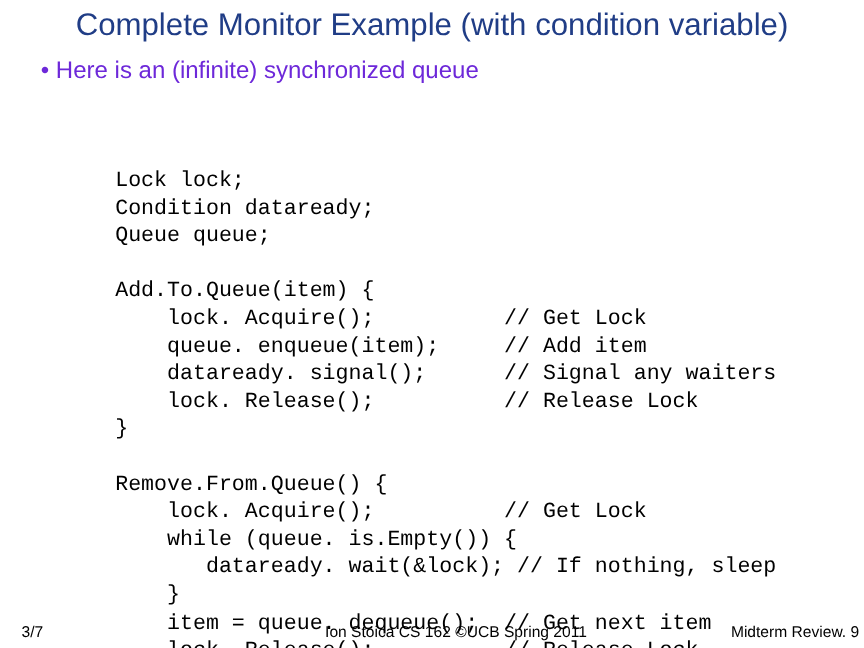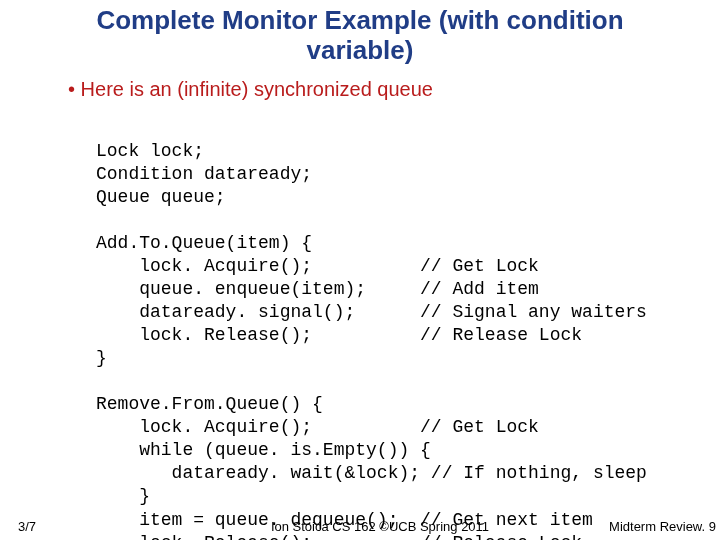--- a/index.html
+++ b/index.html
@@ -13,30 +13,29 @@
   }
   .slide {
     position: relative;
     width: 720px;
     height: 540px;
     box-sizing: border-box;
   }
   .title {
     color: #203d86;
     font-size: 26px;
-    font-weight: bold;
+    font-weight: normal;
     text-align: center;
     padding: 6px 40px 0 40px;
     line-height: 1.15;
   }
   .bullet {
-    color: #b91c1c;
+    color: #6d28d9;
     font-size: 20px;
     padding: 12px 0 0 34px;
-    margin-left: 34px;
   }
   .code {
     font-family: "Courier New", Courier, monospace;
     white-space: pre;
     font-size: 18px;
     line-height: 1.28;
     color: #000;
     position: absolute;
     left: 96px;
     top: 140px;

